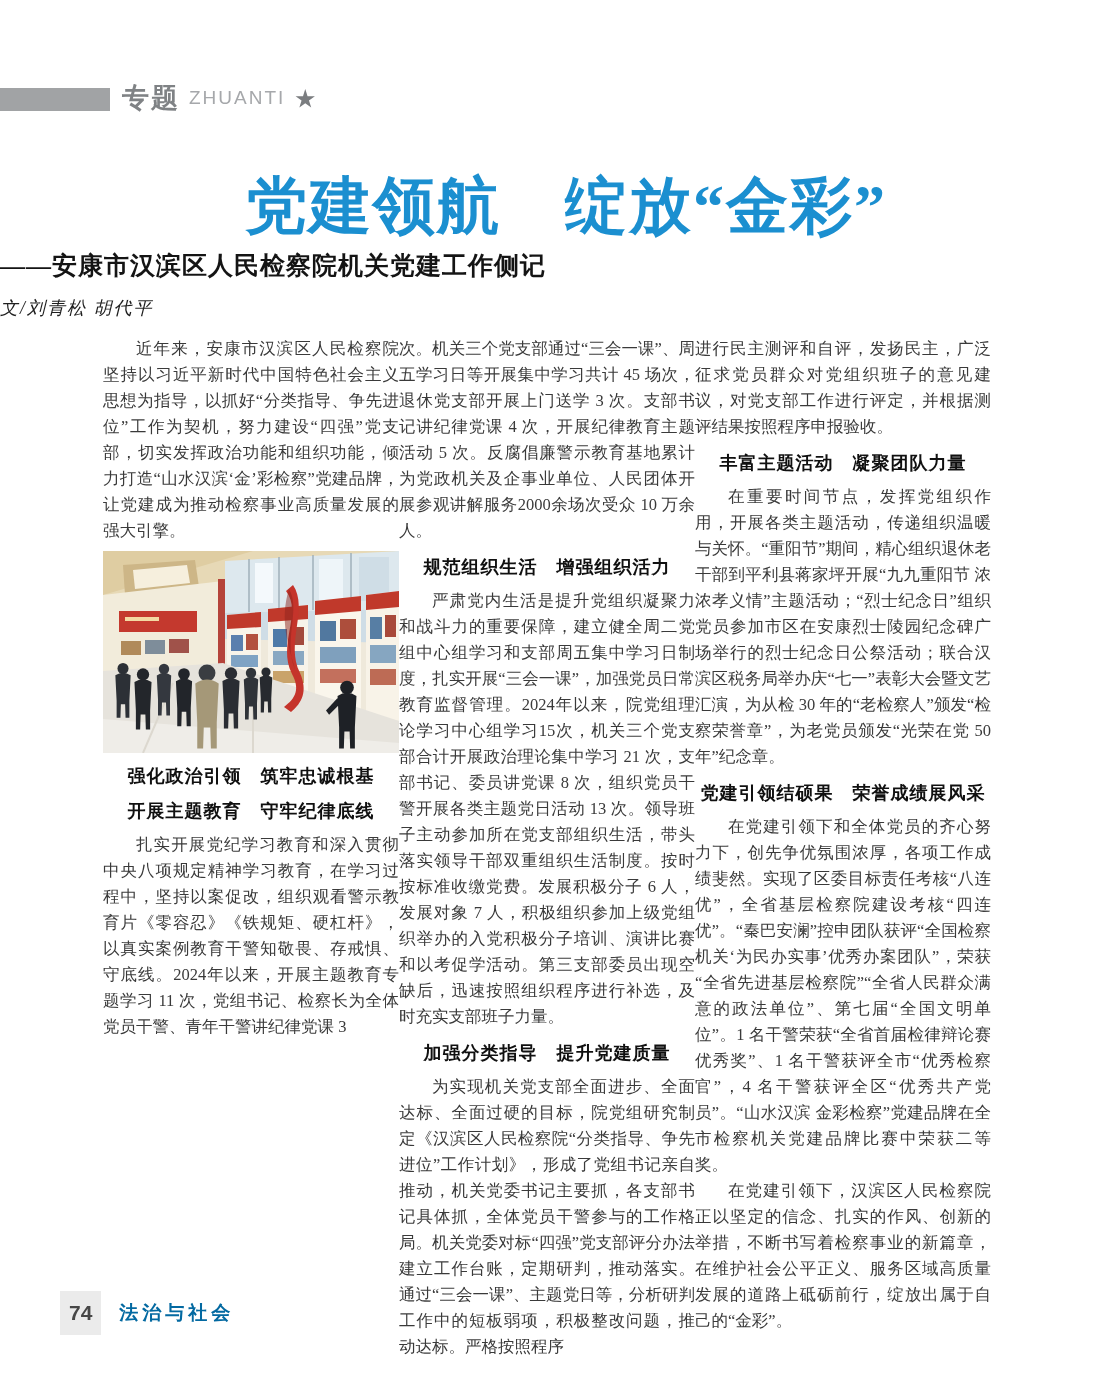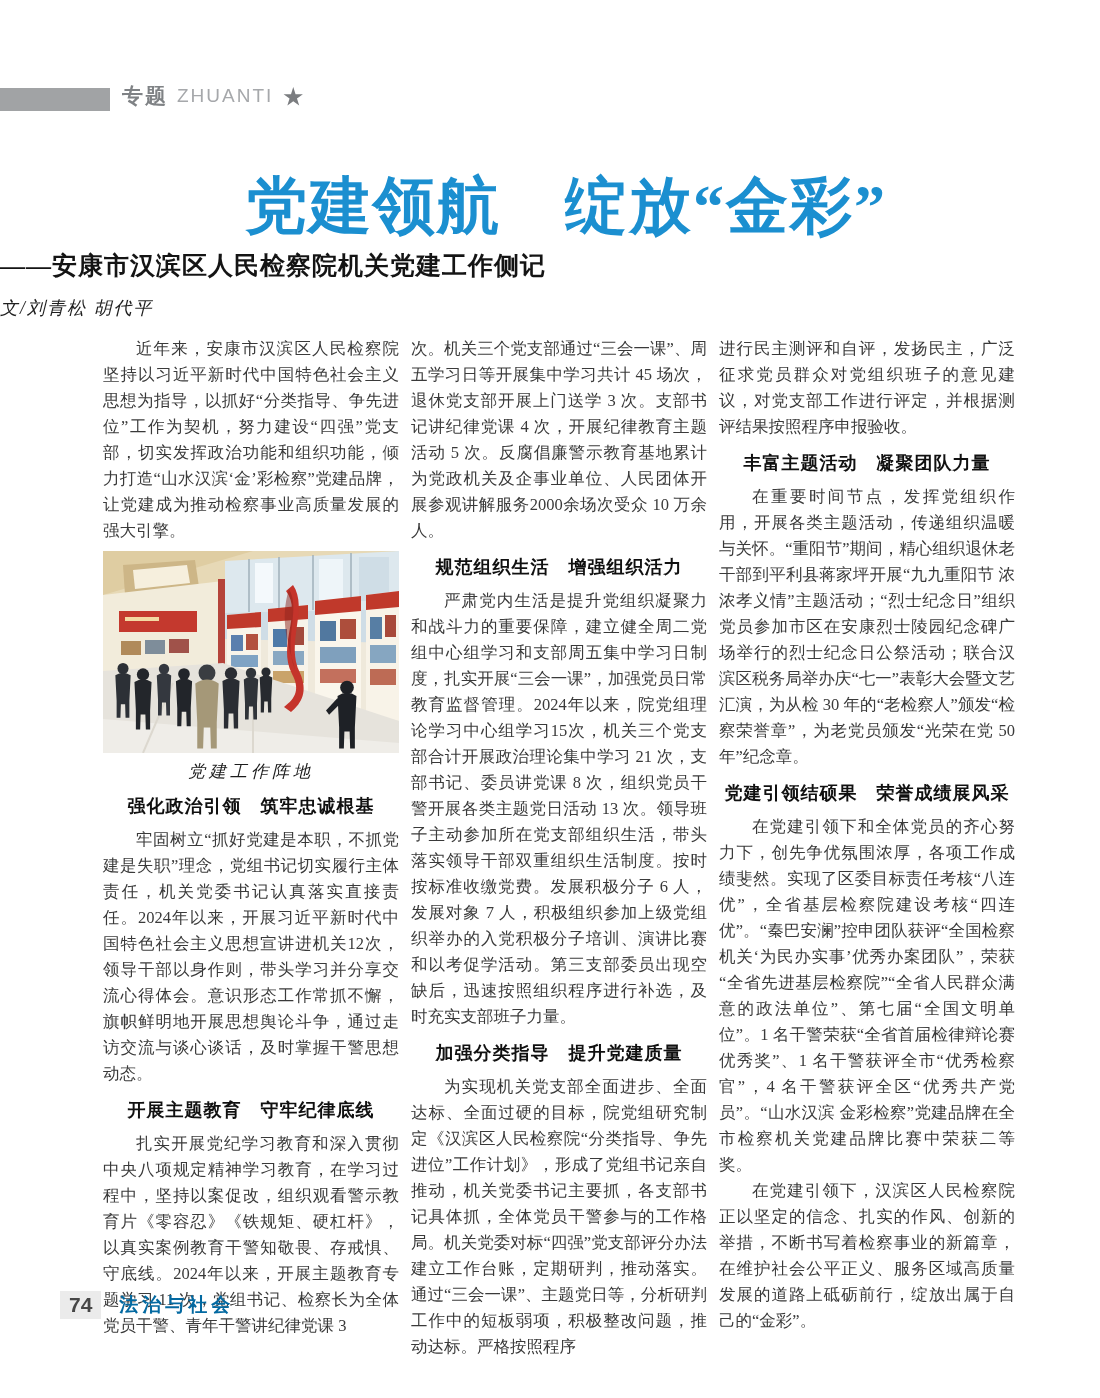--- a/index.html
+++ b/index.html
@@ -3,47 +3,47 @@
 <meta charset="utf-8">
 <style>
   html,body{margin:0;padding:0;background:#ffffff;}
   .page{position:relative;width:1100px;height:1398px;margin:0 auto;background:#ffffff;
         font-family:"Liberation Serif",serif;overflow:hidden;}
 
   
   .eyebrow-bar{position:absolute;left:0;top:88px;width:110px;height:23px;background:var(--eyebrow-gray,#a1a3a5);}
   .eyebrow{position:absolute;left:122px;top:80px;display:flex;align-items:center;gap:9px;
            font-family:"Liberation Sans",sans-serif;}
-  .eyebrow-cn{font-size:21px;font-weight:bold;color:#7f8285;letter-spacing:2px;}
+  .eyebrow-cn{font-size:27px;font-weight:bold;color:#7f8285;letter-spacing:2px;}
   .eyebrow-en{font-size:19px;color:#a6a8ab;letter-spacing:2px;}
   .eyebrow-star{font-size:22px;color:#7b7d80;margin-top:2px;}
 
   
   .title{position:absolute;left:0;top:148px;width:100%;margin:16px;text-align:center;
          font-size:62px;font-weight:900;color:var(--title-blue,#1b8fd0);letter-spacing:2px;}
   .subtitle{position:absolute;left:0;top:249px;width:100%;margin:0;text-align:left;
             font-size:25px;font-weight:bold;color:#141414;letter-spacing:1px;}
   .byline{position:absolute;left:0;top:296px;width:100%;text-align:left;
           font-size:18px;font-style:italic;color:#1e1e1e;letter-spacing:2px;}
 
   
-  .body{position:absolute;left:103px;top:336px;width:912px;height:960px;display:flex;gap:12px;}
+  .body{position:absolute;left:103px;top:336px;width:912px;height:960px;display:flex;}
   .col{width:296px;}
   .body-par{margin:0;font-size:16.5px;line-height:26px;text-align:justify;color:#3a3a3a;text-indent:2em;}
   .body-par.no-indent{text-indent:0;}
   .col-heading{margin:11px 0 9px;font-size:18px;line-height:24px;font-weight:bold;text-align:center;
                color:#101010;letter-spacing:1px;}
   figure.photo{margin:7px 0 0 0;}
   figure.photo svg{display:block;width:296px;height:202px;}
   figcaption{text-align:center;font-size:17px;font-style:italic;color:#1c1c1c;margin-top:7px;letter-spacing:4px;}
 
   
   .footer{position:absolute;left:60px;top:1291px;display:flex;align-items:center;gap:18px;
           font-family:"Liberation Sans",sans-serif;}
-  .page-num{background:#ebebeb;color:#474747;font-size:21px;font-weight:bold;padding:2px 9px;}
+  .page-num{background:#ebebeb;color:#474747;font-size:21px;font-weight:bold;padding:10px 9px;}
   .journal{font-size:19px;color:#0369a1;letter-spacing:4px;font-weight:600;}
 </style>
 </head>
 <body>
 
 <div class="page">
 
   <header>
     <div class="eyebrow-bar"></div>
     <div class="eyebrow">
@@ -154,24 +154,22 @@
               <circle cx="0" cy="-50" r="6.5"></circle>
               <path d="M-9 -42 Q0 -48 9 -42 L7.5 -12 L7.5 8 L3 8 L2.5 -8 L-2.5 -8 L-3 8 L-7.5 8 L-7.5 -12 Z"></path>
             </g>
 
       <g fill="#1e2126" transform="translate(244,189) scale(1.05)">
               <circle cx="0" cy="-50" r="6.5"></circle>
               <path d="M-9 -42 Q0 -48 9 -42 L7.5 -12 L7.5 8 L3 8 L2.5 -8 L-2.5 -8 L-3 8 L-7.5 8 L-7.5 -12 Z"></path>
               <path d="M-9 -40 L-20 -28 L-17 -24 L-7 -34 Z"></path>
             </g>
     </svg>
-    <figcaption>党建工作阵地</figcaption>
   </figure>
 <h3 class="col-heading">强化政治引领　筑牢忠诚根基</h3>
-        <p class="body-par">牢固树立“抓好党建是本职，不抓党建是失职”理念，党组书记切实履行主体责任，机关党委书记认真落实直接责任。2024年以来，开展习近平新时代中国特色社会主义思想宣讲进机关12次，领导干部以身作则，带头学习并分享交流心得体会。意识形态工作常抓不懈，旗帜鲜明地开展思想舆论斗争，通过走访交流与谈心谈话，及时掌握干警思想动态。</p>
         <h3 class="col-heading">开展主题教育　守牢纪律底线</h3>
         <p class="body-par">扎实开展党纪学习教育和深入贯彻中央八项规定精神学习教育，在学习过程中，坚持以案促改，组织观看警示教育片《零容忍》《铁规矩、硬杠杆》，以真实案例教育干警知敬畏、存戒惧、守底线。2024年以来，开展主题教育专题学习 11 次，党组书记、检察长为全体党员干警、青年干警讲纪律党课 3</p>
       </div>
     <div class="col">
         <p class="body-par no-indent">次。机关三个党支部通过“三会一课”、周五学习日等开展集中学习共计 45 场次，退休党支部开展上门送学 3 次。支部书记讲纪律党课 4 次，开展纪律教育主题活动 5 次。反腐倡廉警示教育基地累计为党政机关及企事业单位、人民团体开展参观讲解服务2000余场次受众 10 万余人。</p>
         <h3 class="col-heading">规范组织生活　增强组织活力</h3>
         <p class="body-par">严肃党内生活是提升党组织凝聚力和战斗力的重要保障，建立健全周二党组中心组学习和支部周五集中学习日制度，扎实开展“三会一课”，加强党员日常教育监督管理。2024年以来，院党组理论学习中心组学习15次，机关三个党支部合计开展政治理论集中学习 21 次，支部书记、委员讲党课 8 次，组织党员干警开展各类主题党日活动 13 次。领导班子主动参加所在党支部组织生活，带头落实领导干部双重组织生活制度。按时按标准收缴党费。发展积极分子 6 人，发展对象 7 人，积极组织参加上级党组织举办的入党积极分子培训、演讲比赛和以考促学活动。第三支部委员出现空缺后，迅速按照组织程序进行补选，及时充实支部班子力量。</p>
         <h3 class="col-heading">加强分类指导　提升党建质量</h3>
         <p class="body-par">为实现机关党支部全面进步、全面达标、全面过硬的目标，院党组研究制定《汉滨区人民检察院“分类指导、争先进位”工作计划》，形成了党组书记亲自推动，机关党委书记主要抓，各支部书记具体抓，全体党员干警参与的工作格局。机关党委对标“四强”党支部评分办法建立工作台账，定期研判，推动落实。通过“三会一课”、主题党日等，分析研判工作中的短板弱项，积极整改问题，推动达标。严格按照程序</p>
       </div>

